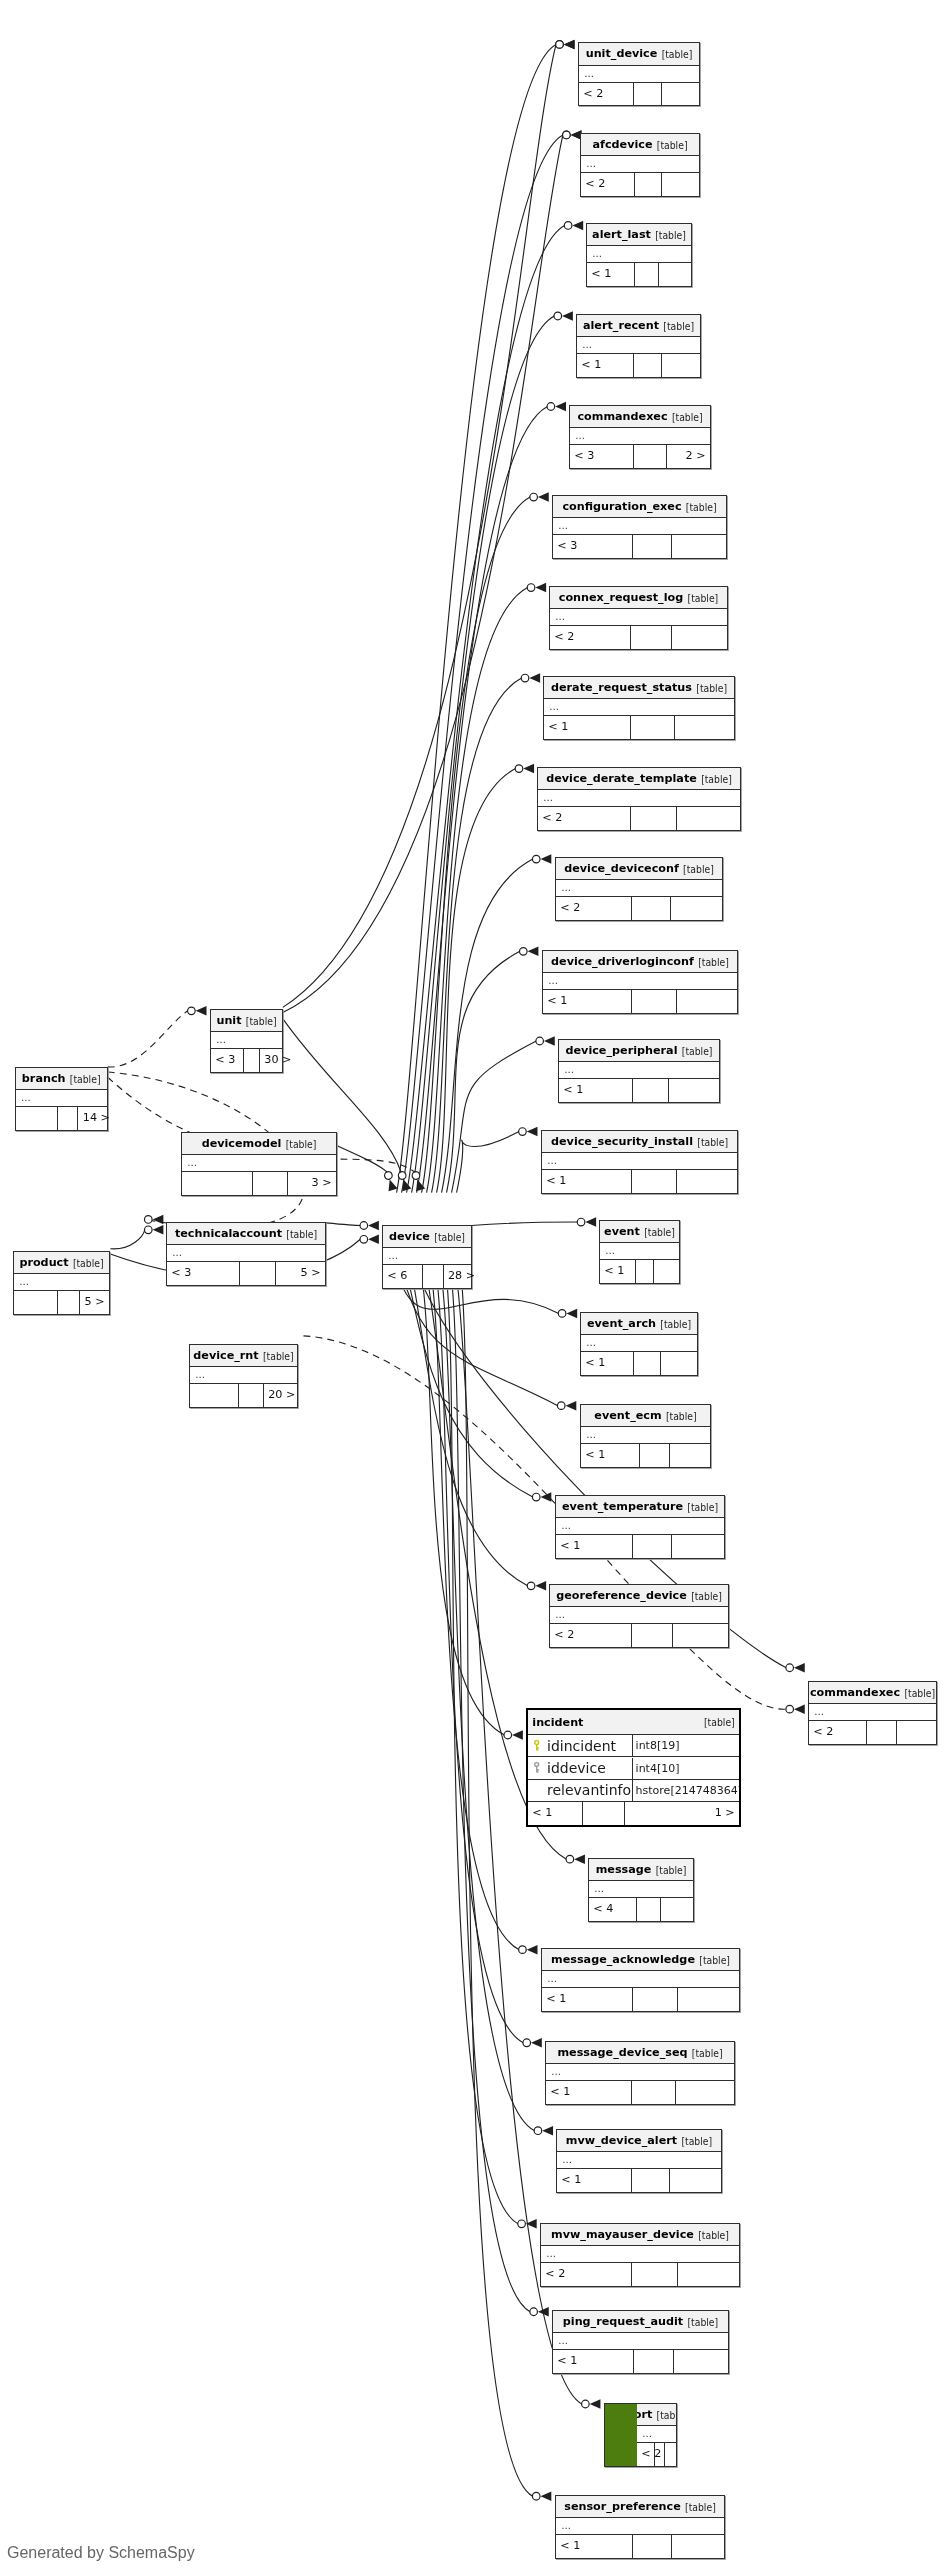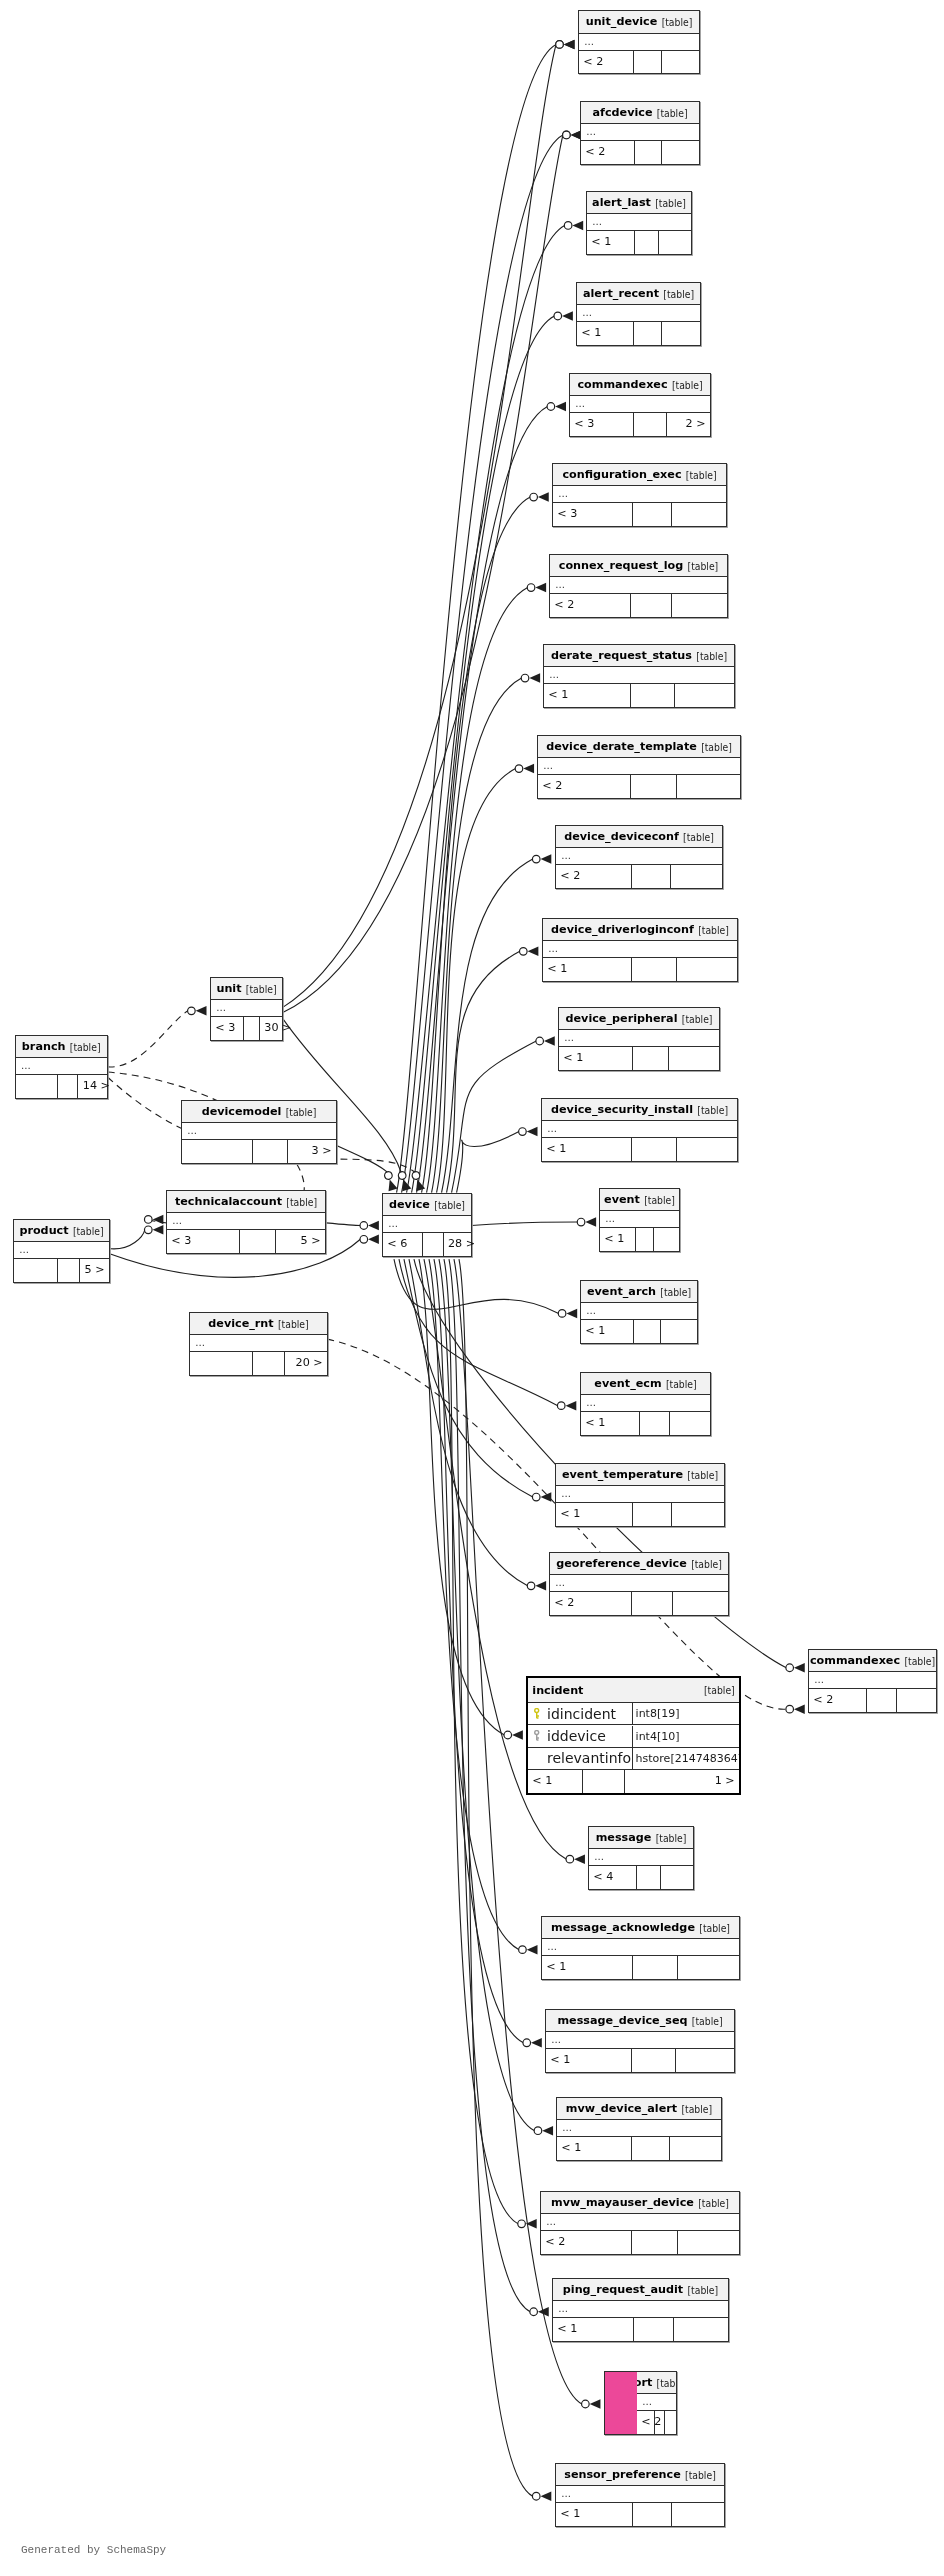--- a/index.html
+++ b/index.html
@@ -2,23 +2,23 @@
 <html style="font-size:14px"><head>
 <meta charset="utf-8">
 <style>
   html,body{margin:0;padding:0;background:#fff;}
   #canvas{
     position:relative;width:944px;height:2576px;background:#ffffff;
     font-family:"DejaVu Sans", sans-serif;overflow:hidden;
   }
   #edges{position:absolute;left:0;top:0;z-index:1;}
   .tbl{
-    position:absolute;z-index:2;background:#ec4899;
+    position:absolute;z-index:2;background:#4d7c0f;
     border:1.3px solid #2e2e2e;box-shadow:0.9px 0.9px 0 #9a9a9a;
-    box-sizing:border-box;cursor:pointer;
+    box-sizing:border-box;cursor:pointer;margin-top:32px;
   }
   .tbl-header{
     height:22.4px;background:#f2f2f2;border-bottom:1.7px solid #2e2e2e;
     display:flex;justify-content:center;align-items:center;gap:4.3px;
     white-space:nowrap;overflow:hidden;padding:0 4.3px;box-sizing:border-box;
   }
   .tbl-name{font-size:11.2px;font-weight:bold;color:#000;}
   .tbl-tag{font-size:10.3px;font-weight:400;color:#1c1c1c;font-stretch:condensed;}
   .tbl-ellipsis{
     height:17px;border-bottom:0.9px solid #2e2e2e;font-size:10.3px;color:#3a3a3a;
@@ -37,22 +37,22 @@
     align-items:center;box-sizing:border-box;background:#fff;
   }
   .inc-key{width:19px;display:flex;justify-content:center;align-items:center;}
   .inc-col{width:85px;font-size:14px;color:#1a1a1a;white-space:nowrap;overflow:hidden;}
   .inc-type{flex:1;border-left:1.7px solid #2e2e2e;font-size:11px;color:#1a1a1a;
     padding:0 2.6px;line-height:21px;white-space:nowrap;overflow:hidden;}
   .tbl.detailed .fl{width:26%;}
   .tbl.detailed .fm{width:20%;}
   .tbl.detailed .fr{width:54%;}
   #footer-note{
-    position:absolute;left:21px;top:2544px;z-index:2;
-    font-size:11px;color:#666;font-family:Liberation Mono, monospace;
+    position:absolute;left:7px;top:2544px;z-index:2;
+    font-size:16px;color:#666;font-family:Liberation Sans, sans-serif;
   }
 </style>
 </head>
 <body>
 
 <div id="canvas">
   <svg id="edges" width="944" height="2576" viewBox="0 0 1095 2987">
       <path d="M460,1383 C485,1263 540,106 645,51" fill="none" stroke="#1f1f1f" stroke-width="1.3"></path>
       <g transform="translate(670,51) rotate(0)">
         <polygon points="-16,0 -3.5,-5.5 -3.5,5.5" fill="#1f1f1f"></polygon>
@@ -663,21 +663,21 @@
       <span class="tbl-name">product</span>
       <span class="tbl-tag">[table]</span>
     </div>
     <div class="tbl-ellipsis">...</div>
     <div class="tbl-footer">
       <span class="fc fl"></span>
       <span class="fc fm"></span>
       <span class="fc fr">5 &gt;</span>
     </div>
   </div>
-    <div class="tbl" style="left: 189px; top: 1312px; width: 139px;">
+    <div class="tbl" style="left: 189px; top: 1312px; width: 109px;">
     <div class="tbl-header">
       <span class="tbl-name">device_rnt</span>
       <span class="tbl-tag">[table]</span>
     </div>
     <div class="tbl-ellipsis">...</div>
     <div class="tbl-footer">
       <span class="fc fl"></span>
       <span class="fc fm"></span>
       <span class="fc fr">20 &gt;</span>
     </div>

